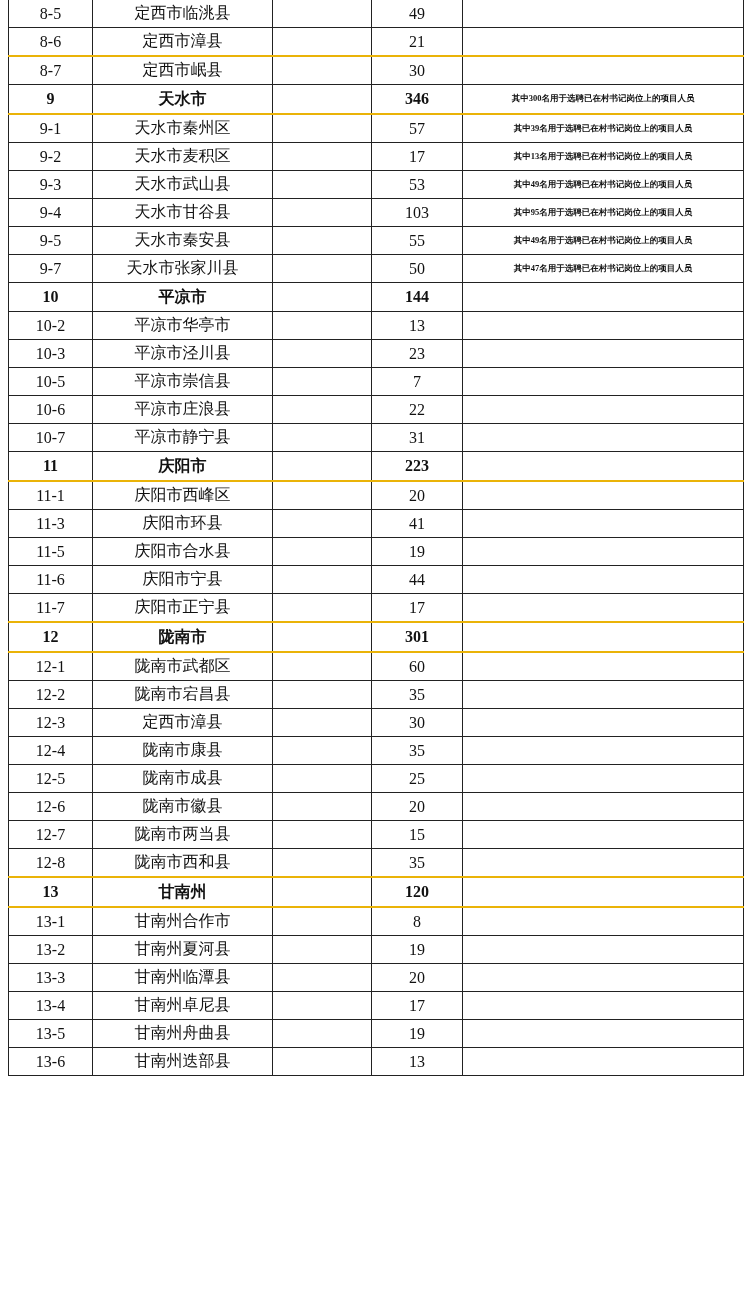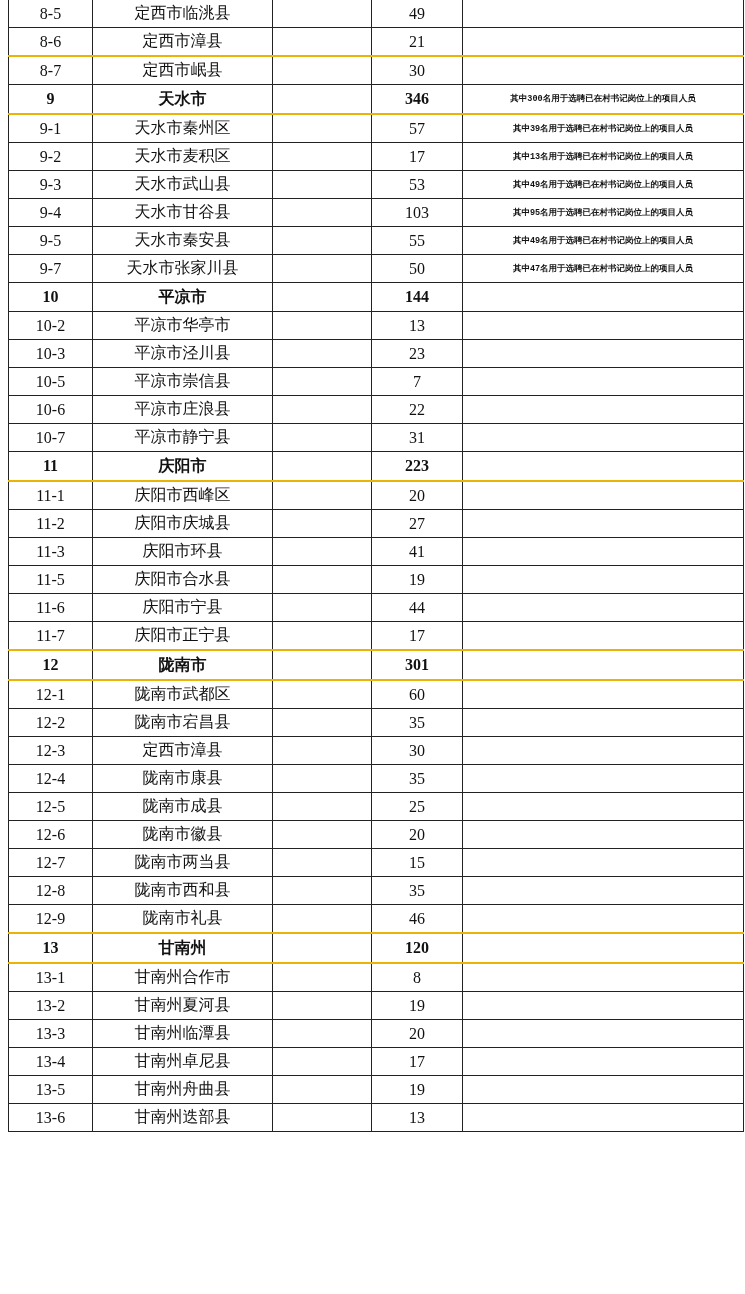--- a/index.html
+++ b/index.html
@@ -11,21 +11,21 @@
   }
   table.quota td {
     border: 1px solid #222;
     height: 27px; padding: 0;
     text-align: center; vertical-align: middle;
     color: #111; overflow: hidden; white-space: nowrap;
   }
   td.c-no { font-family: "Liberation Serif", "DejaVu Serif", serif; font-size: 16px; }
   td.c-name { font-family: "DejaVu Sans", "Liberation Sans", sans-serif; font-size: 16px; }
   td.c-num { font-family: "Liberation Serif", "DejaVu Serif", serif; font-size: 16px; }
-  td.c-note { text-align: left; font-family: Liberation Mono, monospace; font-size: 8.5px; font-weight: bold; padding-left: 2px; border-radius: 13px; }
+  td.c-note { text-align: left; font-family: Liberation Serif, serif; font-size: 8.5px; font-weight: bold; padding-left: 2px; border-radius: 13px; }
   tr.group td { font-weight: bold; height: 28px; }
   tr.group td.c-name { font-size: 16px; }
   tr.thick-top td { border-top: 2px solid #eab308; }
   td.thick-left { border-left: 3px solid #111; }
   td.thick-right { border-right: 3px solid #111; }
 </style>
 </head>
 <body>
 
 <table class="quota">
@@ -157,27 +157,20 @@
         <td class="c-note"></td>
       </tr>
       <tr class="thick-top">
         <td class="c-no thick-left">11-1</td>
         <td class="c-name">庆阳市西峰区</td>
         <td class="c-blank"></td>
         <td class="c-num">20</td>
         <td class="c-note thick-right"></td>
       </tr>
       <tr>
-        <td class="c-no thick-left">11-2</td>
-        <td class="c-name">庆阳市庆城县</td>
-        <td class="c-blank"></td>
-        <td class="c-num">27</td>
-        <td class="c-note"></td>
-      </tr>
-      <tr>
         <td class="c-no thick-left">11-3</td>
         <td class="c-name">庆阳市环县</td>
         <td class="c-blank"></td>
         <td class="c-num">41</td>
         <td class="c-note"></td>
       </tr>
       <tr>
         <td class="c-no thick-left">11-5</td>
         <td class="c-name">庆阳市合水县</td>
         <td class="c-blank"></td>
@@ -252,27 +245,20 @@
         <td class="c-name">陇南市两当县</td>
         <td class="c-blank"></td>
         <td class="c-num">15</td>
         <td class="c-note"></td>
       </tr>
       <tr>
         <td class="c-no thick-left">12-8</td>
         <td class="c-name">陇南市西和县</td>
         <td class="c-blank"></td>
         <td class="c-num">35</td>
-        <td class="c-note"></td>
-      </tr>
-      <tr>
-        <td class="c-no thick-left">12-9</td>
-        <td class="c-name">陇南市礼县</td>
-        <td class="c-blank"></td>
-        <td class="c-num">46</td>
         <td class="c-note"></td>
       </tr>
       <tr class="group thick-top">
         <td class="c-no">13</td>
         <td class="c-name">甘南州</td>
         <td class="c-blank"></td>
         <td class="c-num">120</td>
         <td class="c-note"></td>
       </tr>
       <tr class="thick-top">

